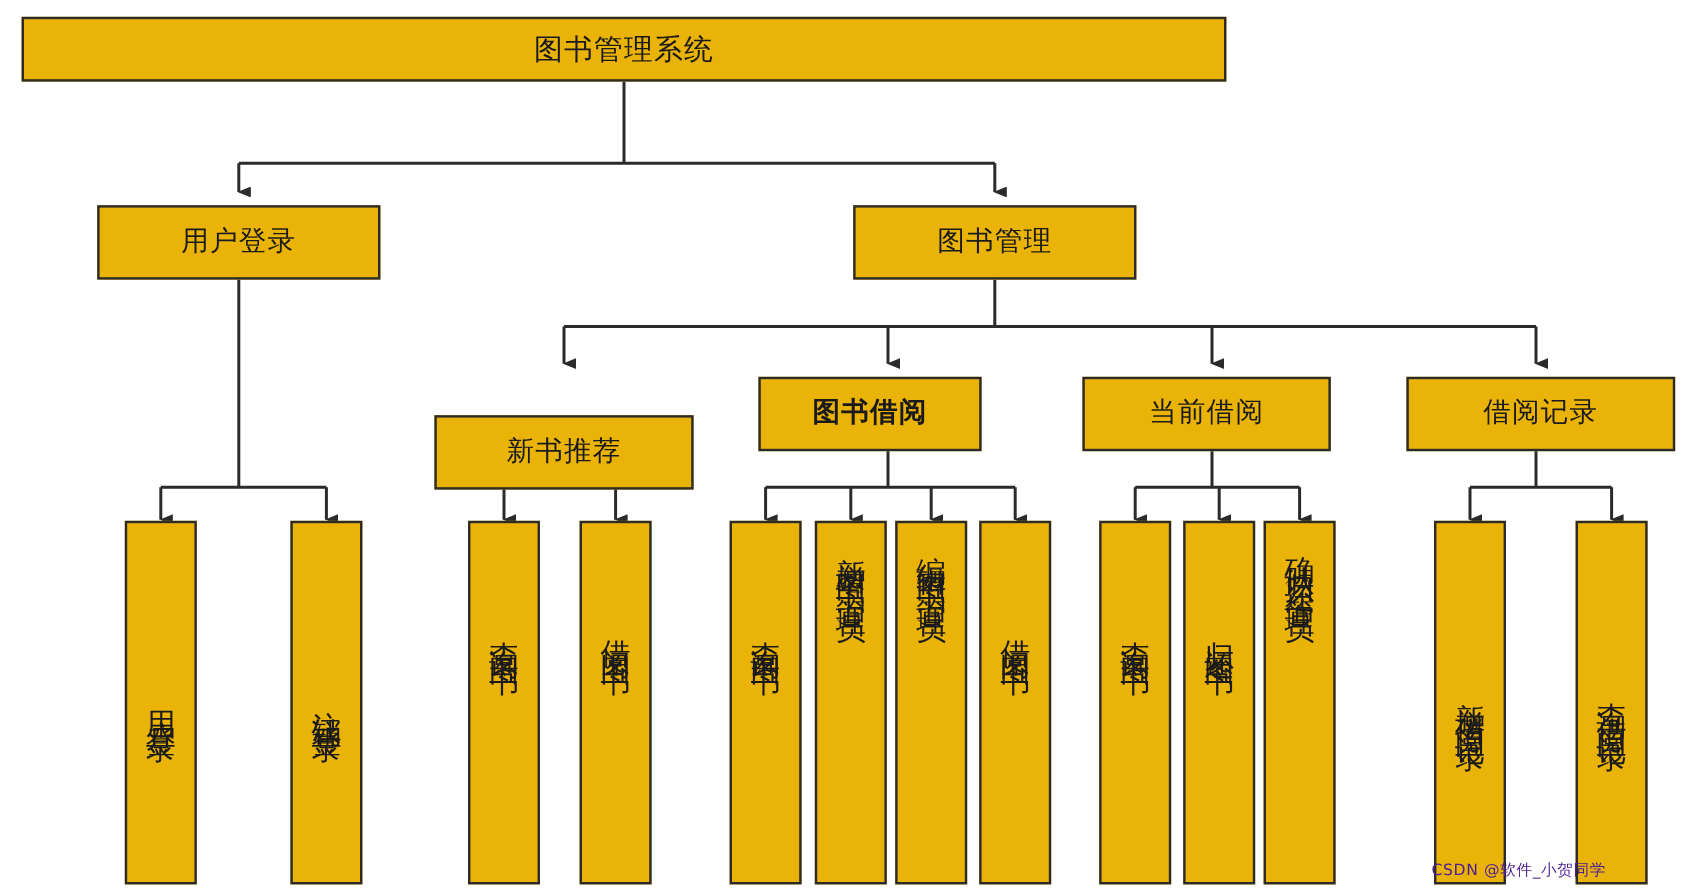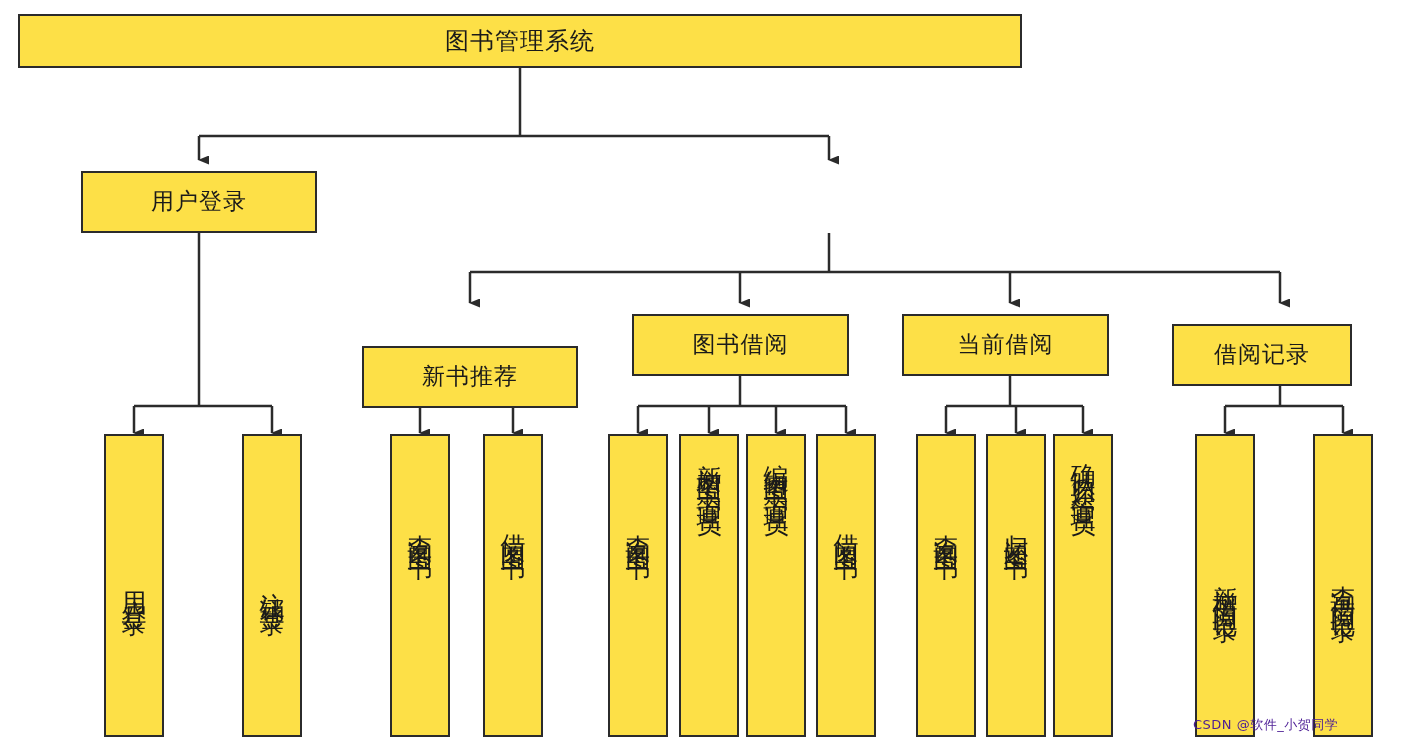--- a/index.html
+++ b/index.html
@@ -23,21 +23,21 @@
     left: 0;
     top: 0;
     width: 1405px;
     height: 747px;
     pointer-events: none;
   }
   .node {
     position: absolute;
     box-sizing: border-box;
     border: 2.5px solid #2b2b2b;
-    background: #fde047;
+    background: #eab308;
     display: flex;
     align-items: center;
     justify-content: center;
     color: #1a1a1a;
   }
   .node.horiz {
     font-size: 23px;
     letter-spacing: 1px;
     line-height: 1.1;
   }
@@ -115,25 +115,26 @@
         <path d="M 1280 376 L 1280 406"></path>
         <path d="M 1225 406 L 1343 406"></path>
         <path d="M 1225 406 L 1225 433" marker-end="url(#arrowhead)"></path>
         <path d="M 1343 406 L 1343 433" marker-end="url(#arrowhead)"></path>
       </g>
   </svg>
 
   <div class="node root horiz" style="left:18px; top:14px; width:1004px; height:54px;">图书管理系统</div>
 
   <div class="node horiz" style="left:81px; top:171px; width:236px; height:62px;">用户登录</div>
+  <div class="node horiz" style="left:711px; top:171px; width:236px; height:62px;">图书管理</div>
 
   <div class="node horiz" style="left:362px; top:314px; width:216px; height:62px;margin-top:32px;">新书推荐</div>
-  <div class="node horiz" style="left:632px; top:314px; width:217px; height:62px;">图书借阅</div>
+  <div class="node horiz" style="left:632px; top:314px; width:186px; height:62px;font-weight:bold;">图书借阅</div>
   <div class="node horiz" style="left:902px; top:314px; width:207px; height:62px;">当前借阅</div>
-  <div class="node horiz" style="left:1172px; top:324px; width:180px; height:62px;">借阅记录</div>
+  <div class="node horiz" style="left:1172px; top:314px; width:224px; height:62px;">借阅记录</div>
 
   <div class="node leaf centered" style="left:104px; top:434px; width:60px; height:303px;">
     <span class="vtext">用户登录</span>
   </div>
   <div class="node leaf centered" style="left:242px; top:434px; width:60px; height:303px;">
     <span class="vtext">注销登录</span>
   </div>
 
   <div class="node leaf" style="left:390px; top:434px; width:60px; height:303px; padding-top:78px;">
     <span class="vtext">查询图书</span>

